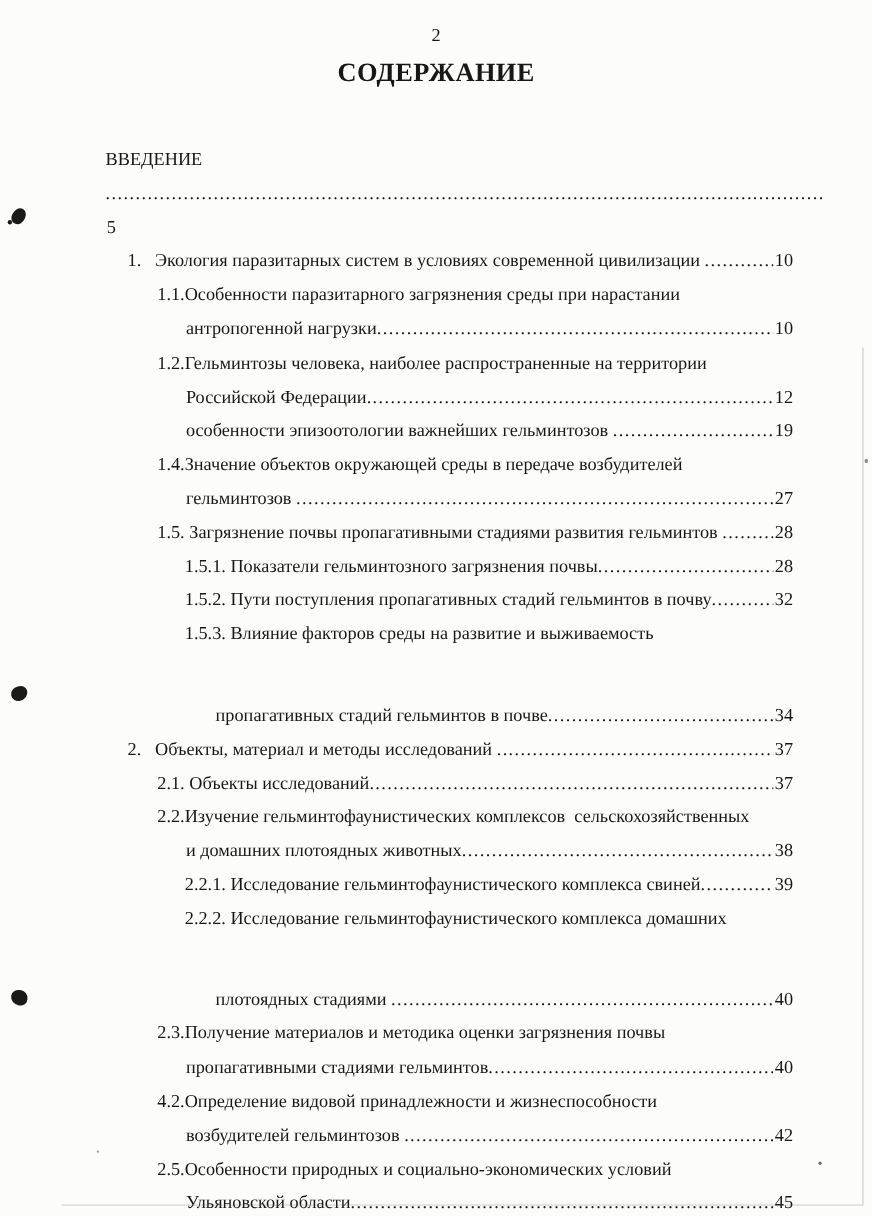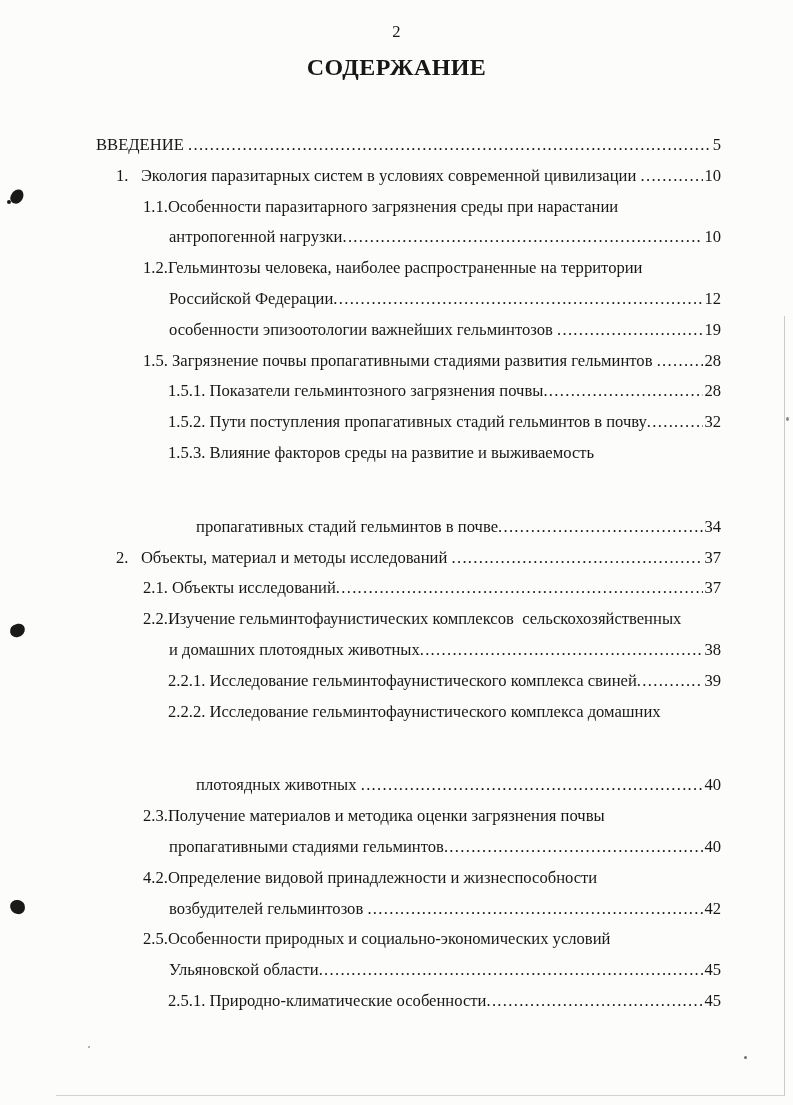--- a/index.html
+++ b/index.html
@@ -44,21 +44,21 @@
     overflow: hidden;
     min-width: 6px;
     white-space: nowrap;
   }
   .leader::before {
     content: "........................................................................................................................";
     letter-spacing: 1.3px;
   }
   .pnum { flex: 0 0 auto; padding-left: 1px; }
 
-  .lvl0 > .tline { padding-left: 0; }
+  .lvl0 > .tline { padding-left: 0; flex-direction: column; }
   .lvl1 > .tline { padding-left: 20px; justify-content: space-between; }
   .lvl2 > .tline { padding-left: 47px; }
   .lvl2 > .tline.cont { padding-left: 73px; }
   .lvl3 > .tline { padding-left: 72px; }
   .lvl3 > .tline.cont { padding-left: 100px; margin-top: 43px; }
 
   
   .ink { position: absolute; background: #1a1a1a; }
   .ink.s1 { left: 11px; top: 189px; width: 12px; height: 15px; border-radius: 60% 50% 55% 45%; transform: rotate(24deg); }
   .ink.s1b { left: 7px; top: 200px; width: 4px; height: 4px; border-radius: 50%; }
@@ -114,20 +114,30 @@
       </div>
       <div class="entry lvl2">
         <div class="tline cont">
           <span class="text">особенности эпизоотологии важнейших гельминтозов </span>
           <span class="leader"></span>
           <span class="pnum">19</span>
         </div>
       </div>
       <div class="entry lvl2">
         <div class="tline">
+          <span class="text">1.4.Значение объектов окружающей среды в передаче возбудителей</span>
+        </div>
+        <div class="tline cont">
+          <span class="text">гельминтозов </span>
+          <span class="leader"></span>
+          <span class="pnum">27</span>
+        </div>
+      </div>
+      <div class="entry lvl2">
+        <div class="tline">
           <span class="text">1.5. Загрязнение почвы пропагативными стадиями развития гельминтов </span>
           <span class="leader"></span>
           <span class="pnum">28</span>
         </div>
       </div>
       <div class="entry lvl3">
         <div class="tline">
           <span class="text">1.5.1. Показатели гельминтозного загрязнения почвы</span>
           <span class="leader"></span>
           <span class="pnum">28</span>
@@ -179,21 +189,21 @@
           <span class="text">2.2.1. Исследование гельминтофаунистического комплекса свиней</span>
           <span class="leader"></span>
           <span class="pnum">39</span>
         </div>
       </div>
       <div class="entry lvl3">
         <div class="tline">
           <span class="text">2.2.2. Исследование гельминтофаунистического комплекса домашних</span>
         </div>
         <div class="tline cont">
-          <span class="text">плотоядных животных </span>
+          <span class="text">плотоядных стадиями </span>
           <span class="leader"></span>
           <span class="pnum">40</span>
         </div>
       </div>
       <div class="entry lvl2">
         <div class="tline">
           <span class="text">2.3.Получение материалов и методика оценки загрязнения почвы</span>
         </div>
         <div class="tline cont">
           <span class="text">пропагативными стадиями гельминтов</span>

